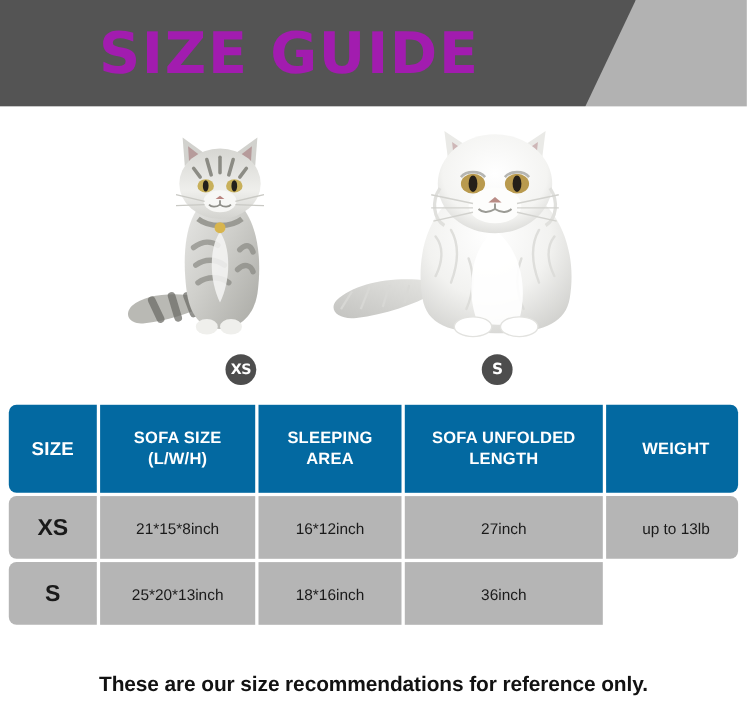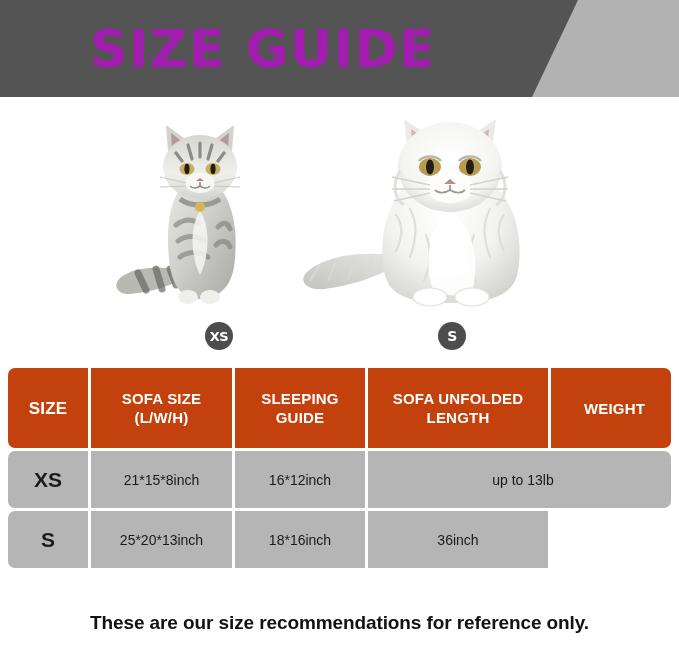--- a/index.html
+++ b/index.html
@@ -86,21 +86,21 @@
     font-family:"Liberation Sans", sans-serif;
   }
   
   .c0{ flex:0 0 80px; }
   .c1{ flex:0 0 141px; }
   .c2{ flex:0 0 130px; }
   .c3{ flex:0 0 180px; }
   .c4{ flex:1 1 auto;padding-left:13px; }
 
   .trow.head .cell{
-    background:#c2410c;
+    background:#0369a1;
     color:#ffffff;
     font-weight:bold;
     font-size:15px;
     height:80px;
     line-height:19px;
     letter-spacing:0.2px;
   }
   .trow.head .c0{ font-size:17px; }
   .trow.head .c4{ border-radius:0 7px 7px 0; }
   .trow.head .c0{ border-radius:7px 0 0 7px; }
@@ -301,21 +301,21 @@
     </div>
     <div class="cell c1">
       <div>
         <div>SOFA SIZE</div>
         <div>(L/W/H)</div>
       </div>
     </div>
     <div class="cell c2">
       <div>
         <div>SLEEPING</div>
-        <div>GUIDE</div>
+        <div>AREA</div>
       </div>
     </div>
     <div class="cell c3">
       <div>
         <div>SOFA UNFOLDED</div>
         <div>LENGTH</div>
       </div>
     </div>
     <div class="cell c4">
       <span>WEIGHT</span>
@@ -325,20 +325,23 @@
   <div class="trow body">
     <div class="cell c0">
       <span>XS</span>
     </div>
     <div class="cell c1">
       <span>21*15*8inch</span>
     </div>
     <div class="cell c2">
       <span>16*12inch</span>
     </div>
+    <div class="cell c3">
+      <span>27inch</span>
+    </div>
     <div class="cell c4">
       <span>up to 13lb</span>
     </div>
   </div>
 
   <div class="trow body">
     <div class="cell c0">
       <span>S</span>
     </div>
     <div class="cell c1">

